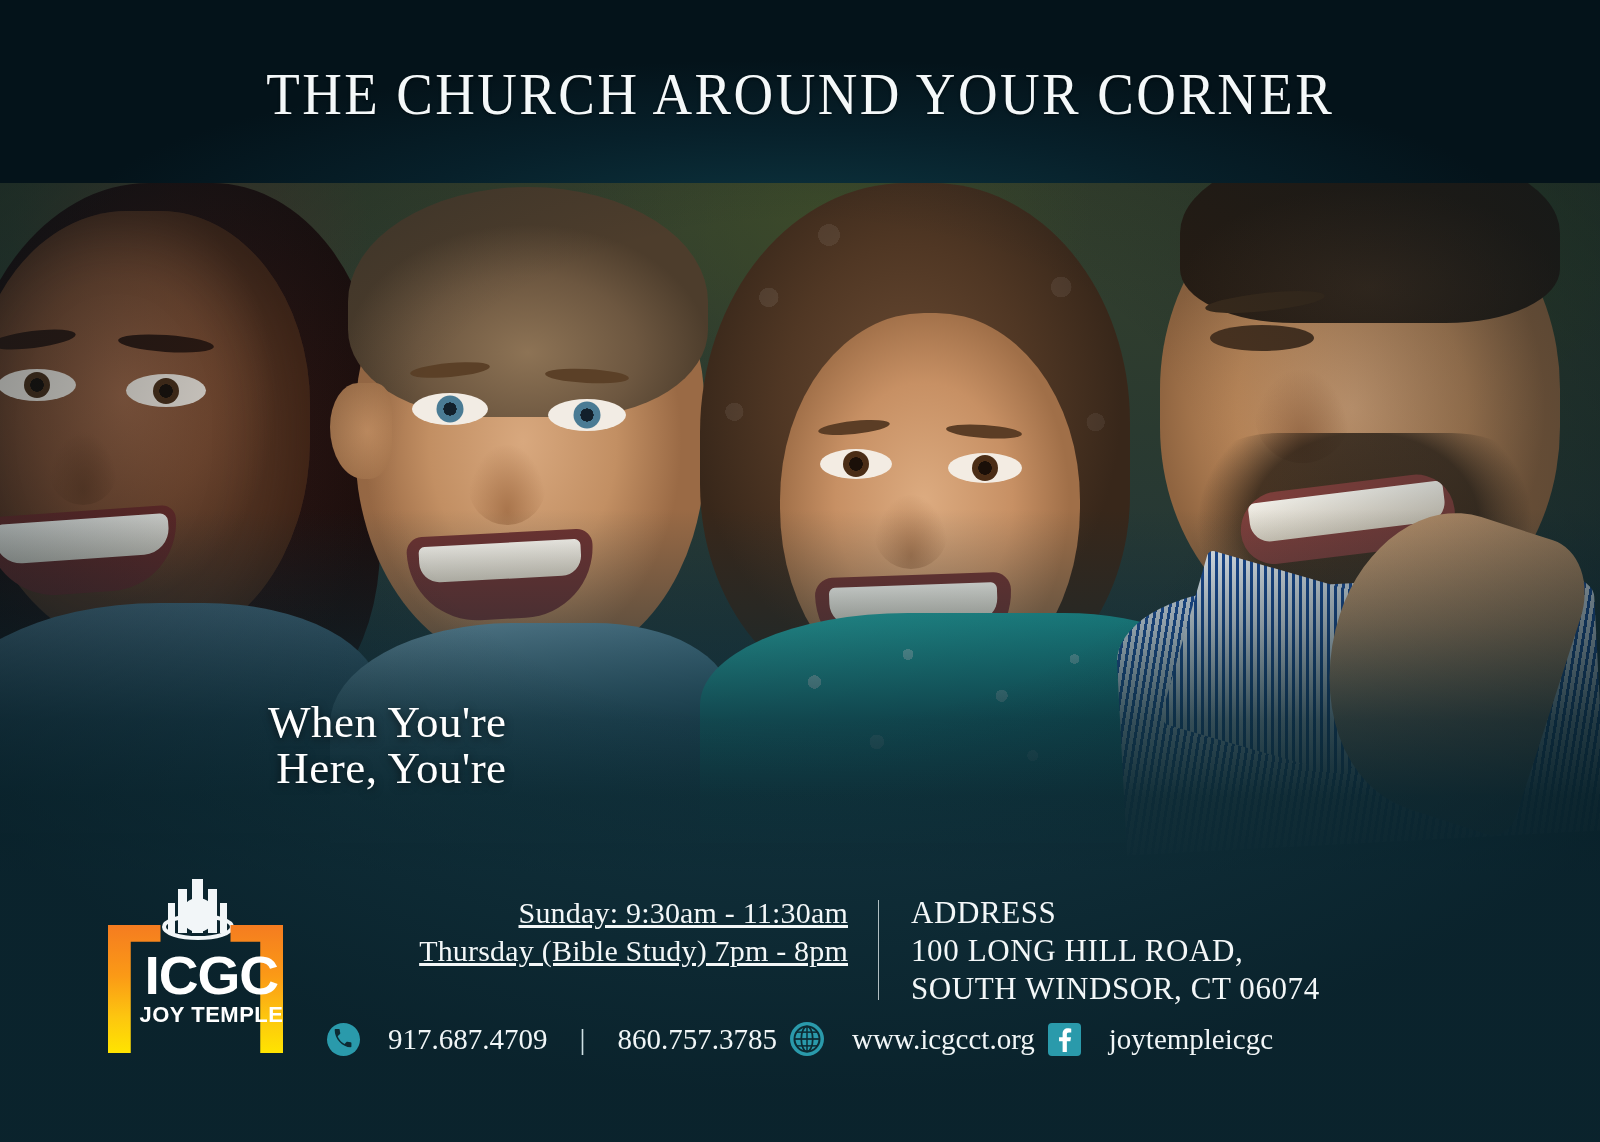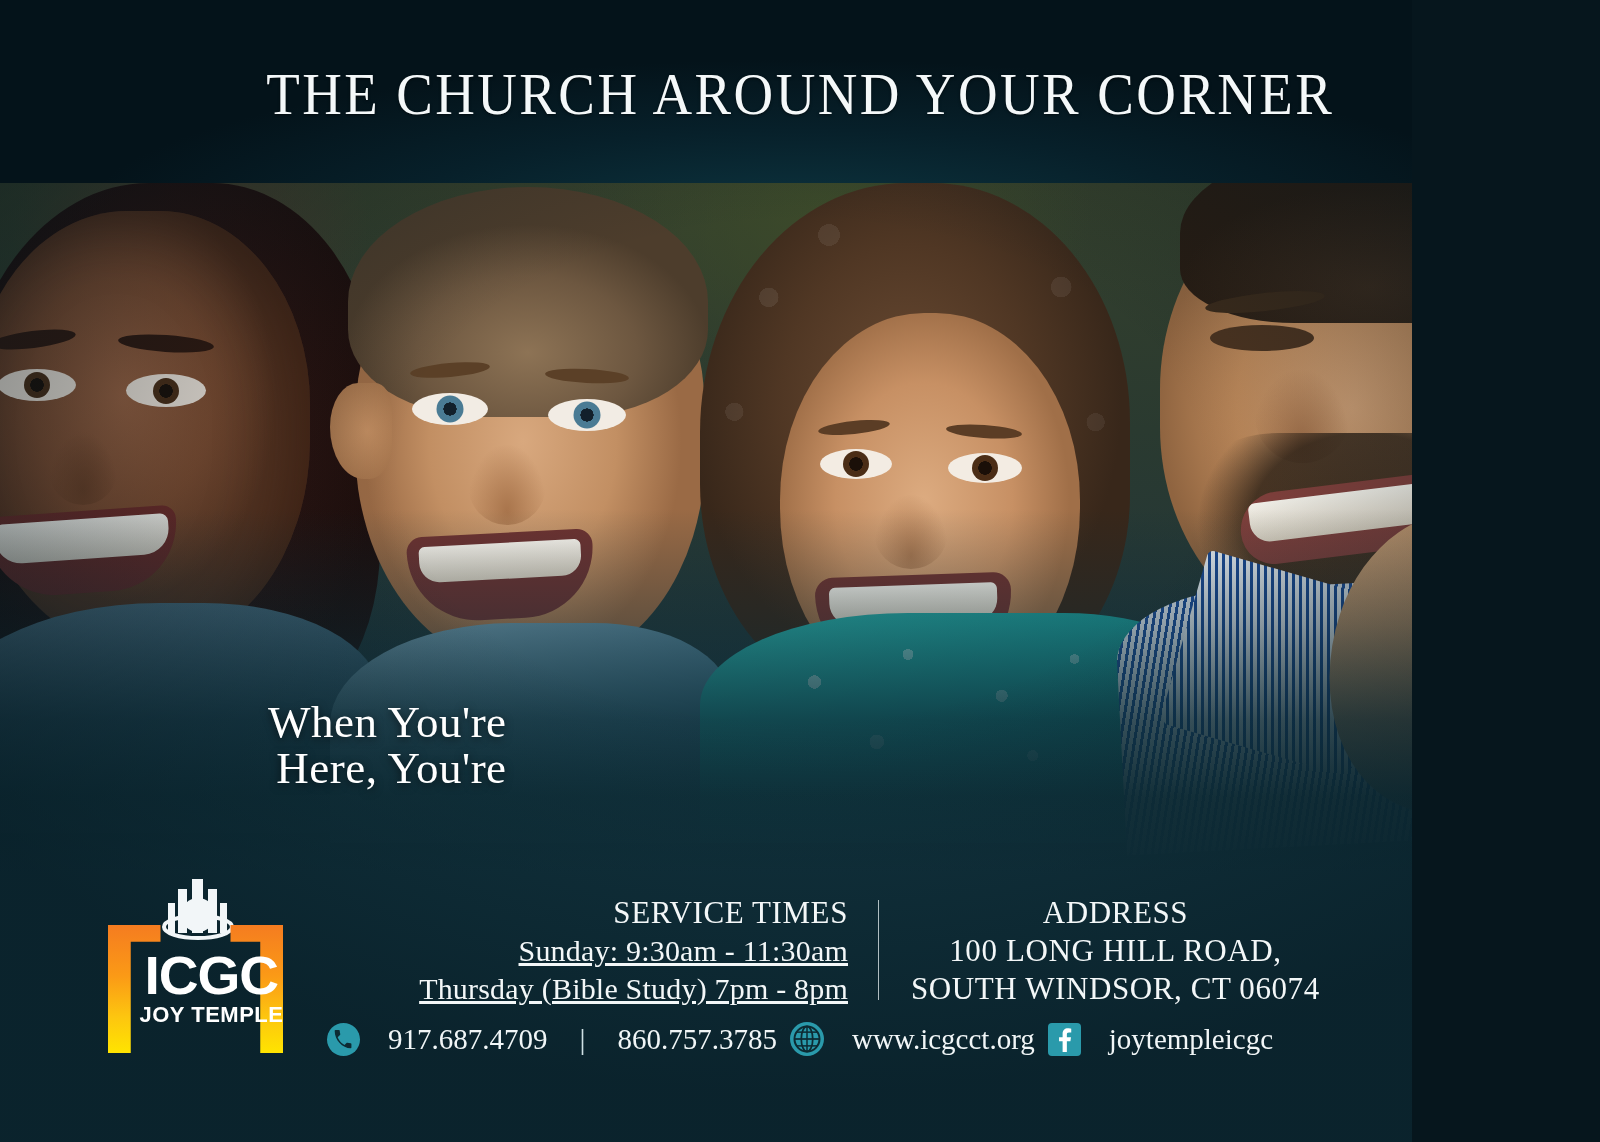--- a/index.html
+++ b/index.html
@@ -5,21 +5,21 @@
   * { margin:0; padding:0; box-sizing:border-box; }
   html, body {
     width:1600px; height:1142px;
     background:#06161d;
     font-family:"Liberation Serif", serif;
     overflow:hidden;
   }
 
   .flyer {
     position:relative;
-    width:1412px; height:1142px;
+    width:1600px; height:1142px;
     overflow:hidden;
     background:#000000;
   }
 
   
   .header-bar {
     position:absolute; left:0; top:0;
     width:1600px; height:183px;
     background:
       radial-gradient(ellipse 900px 200px at 50% 120%, #0d3540 0%, #07202a 45%, #04131a 80%);
@@ -374,21 +374,21 @@
     width:468px;
     padding-right:30px;
   }
   .info-divider {
     width:1px;
     height:100px;
     background:rgba(240,248,250,.72);
     margin-top:6px;
   }
   .info-col-address {
-    text-align:center;
+    text-align:left;
     padding-left:32px;
   }
   .info-head {
     font-size:31px; letter-spacing:.6px; line-height:1.22;
     white-space:nowrap;
   }
   .info-line {
     font-size:30px; letter-spacing:.2px; line-height:1.26;
     white-space:nowrap;
     text-decoration:underline;
@@ -401,21 +401,21 @@
   
   .contact {
     position:absolute; left:0; top:1022px;
     width:1600px;
     z-index:10;
     display:flex; align-items:center; justify-content:center;
     gap:13px;
     color:#f1f6f7;
     font-size:29px;
   }
-  .contact .item { display:flex; align-items:flex-end; gap:28px; white-space:nowrap; }
+  .contact .item { display:flex; align-items:center; gap:28px; white-space:nowrap; }
   .sep { color:#cfe0e4; font-size:30px; padding:0 4px; }
 
   .ic-phone {
     width:33px; height:33px; border-radius:50%;
     background:#2a9aab;
     display:flex; align-items:center; justify-content:center;
     flex:0 0 auto;
   }
   .ic-phone svg { width:20px; height:20px; fill:#0d2b33; }
 
@@ -541,21 +541,20 @@
       <div class="logo-frame-bg2"></div>
       <div class="logo-text">
         <div class="logo-icgc">ICGC</div>
         <div class="logo-joytemple">JOY TEMPLE</div>
       </div>
     </div>
   </div>
 
   <div class="info">
     <div class="info-col-times">
-      <div class="info-head">SERVICE TIMES</div>
       <div class="info-line">Sunday: 9:30am - 11:30am</div>
       <div class="info-line">Thursday (Bible Study) 7pm - 8pm</div>
     </div>
     <div class="info-divider"></div>
     <div class="info-col-address">
       <div class="info-head">ADDRESS</div>
       <div class="addr-line">100 LONG HILL ROAD,</div>
       <div class="addr-line">SOUTH WINDSOR, CT 06074</div>
     </div>
   </div>

